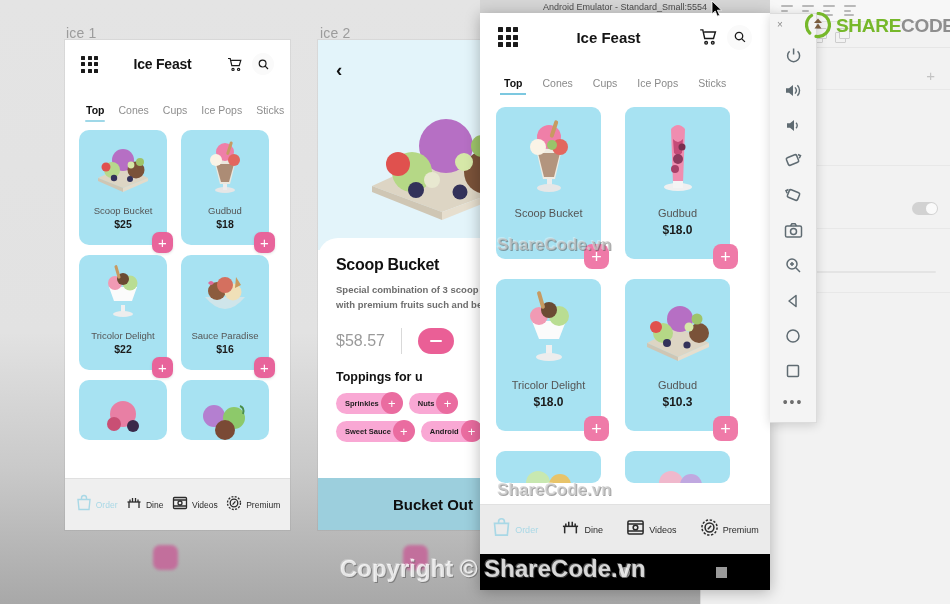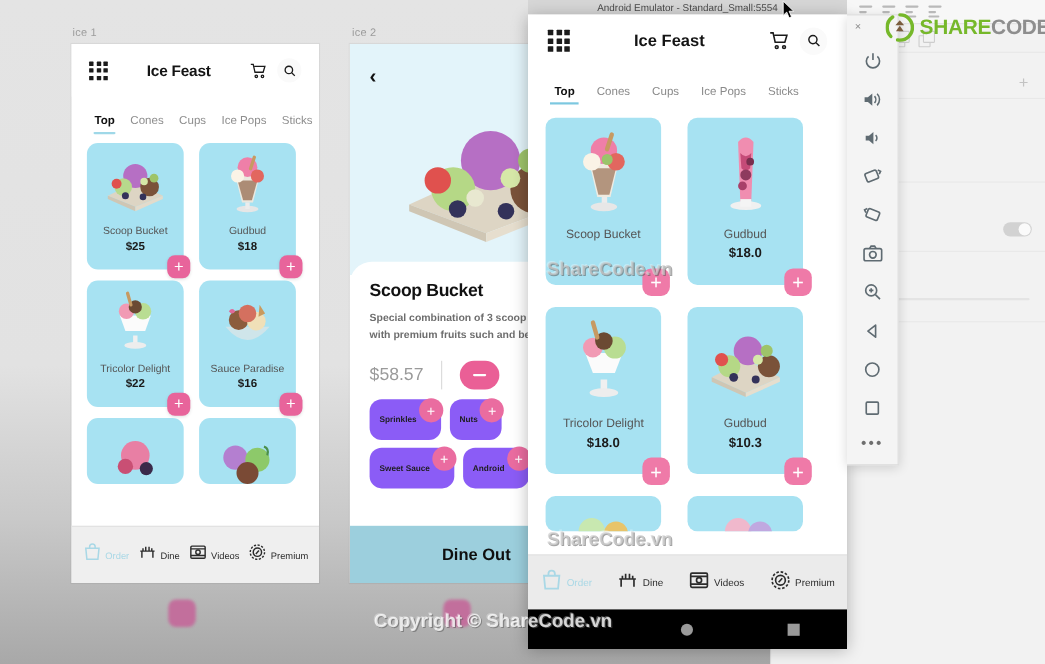--- a/index.html
+++ b/index.html
@@ -103,21 +103,21 @@
     display: flex; align-items: center; gap: 5px;
     z-index: 60;
   }
   .sc-mark { width: 26px; height: 26px; position: relative; }
   .sc-text { font-size: 19px; font-weight: 700; letter-spacing: -.3px; line-height: 1; }
   .sc-text .a { color: #76b82a; }
   .sc-text .b { color: #8e8e8e; }
 
   
   .ab-label {
-    position: absolute; font-size: 10px; color: #9c9c9c;
+    position: absolute; font-size: 14px; color: #9c9c9c;
     letter-spacing: .2px;
   }
 
   
   .artboard {
     position: absolute; background: #fff; overflow: hidden;
     box-shadow: 0 0 0 1px rgba(0,0,0,.05);
   }
   #artboard1 { left: 65px; top: 40px; width: 225px; height: 490px; }
   #artboard2 { left: 318px; top: 40px; width: 230px; height: 490px; }
@@ -212,21 +212,21 @@
   .detail-price { font-size: 16px; color: #9a9a9a; }
   .vline { width: 1px; height: 26px; background: #d9d9d9; }
   .minus-btn {
     width: 36px; height: 26px; border-radius: 13px; background: #ea5f96;
     display: flex; align-items: center; justify-content: center;
   }
   .minus-btn i { width: 12px; height: 2px; background: #fff; border-radius: 1px; }
   .top-title { margin-top: 16px; font-size: 12.5px; font-weight: 700; color: #111; }
   .chips { margin-top: 9px; display: flex; flex-wrap: wrap; gap: 7px 8px; }
   .chip {
-    height: 37px; border-radius: 11px; background: #8b5cf6;
+    height: 21px; border-radius: 11px; background: #f9a8d4;
     display: flex; align-items: center; padding-left: 9px; gap: 4px;
     position: relative; padding-right: 22px;
   }
   .chip-lbl { font-size: 7.5px; font-weight: 700; color: #1d1d1d; white-space: nowrap; }
   .chip-plus {
     position: absolute; right: -2px; top: -1px;
     width: 22px; height: 22px; border-radius: 50%; background: #ea6ca0;
     color: #fff; display: flex; align-items: center; justify-content: center;
     font-size: 13px; font-weight: 300; line-height: 1;
   }
@@ -315,21 +315,21 @@
     background: #c4689a; filter: blur(1.6px); opacity: .9;
   }
 
   
   .wm {
     position: absolute; z-index: 70; pointer-events: none;
     font-weight: 700; color: rgba(255,255,255,.78);
     text-shadow: 1px 1px 0 rgba(90,90,90,.55), -1px -1px 0 rgba(255,255,255,.3);
     white-space: nowrap;
   }
-  #wm-center { left: 340px; top: 555px; font-size: 17px; }
+  #wm-center { left: 340px; top: 555px; font-size: 24px; }
   #wm-a { left: 497px; top: 235px; font-size: 17px; color: rgba(200,200,200,.72); }
   #wm-b { left: 497px; top: 480px; font-size: 17px; color: rgba(210,210,210,.75); }
 
   .cursor {
     position: absolute; left: 711px; top: 0px; width: 12px; height: 18px; z-index: 80;
   }
 </style>
 </head>
 <body>
 
@@ -631,20 +631,21 @@
       <div class="detail-desc">Special combination of 3 scoop di flavour with premium fruits such and berries</div>
 
       <div class="price-row">
         <span class="detail-price">$58.57</span>
         <span class="vline"></span>
         <span class="minus-btn">
             <i></i>
           </span>
       </div>
 
+      <div class="top-title">Toppings for u</div>
 
       <div class="chips">
         <span class="chip">
           <span class="chip-lbl">Sprinkles</span>
           <span class="chip-plus">+</span>
         </span>
         <span class="chip">
           <span class="chip-lbl">Nuts</span>
           <span class="chip-plus">+</span>
         </span>
@@ -652,21 +653,21 @@
           <span class="chip-lbl">Sweet Sauce</span>
           <span class="chip-plus">+</span>
         </span>
         <span class="chip">
           <span class="chip-lbl">Android</span>
           <span class="chip-plus">+</span>
         </span>
       </div>
     </div>
 
-    <div class="checkout">Dine Out</div>
+    <div class="checkout">Bucket Out</div>
   </div>
 
   <div class="pink-sq" style="left:153px;top:545px;"></div>
   <div class="pink-sq" style="left:403px;top:545px;"></div>
 
   <div class="emu">
 
     <div class="emu-title">Android Emulator - Standard_Small:5554</div>
 
     <div class="emu-screen">

